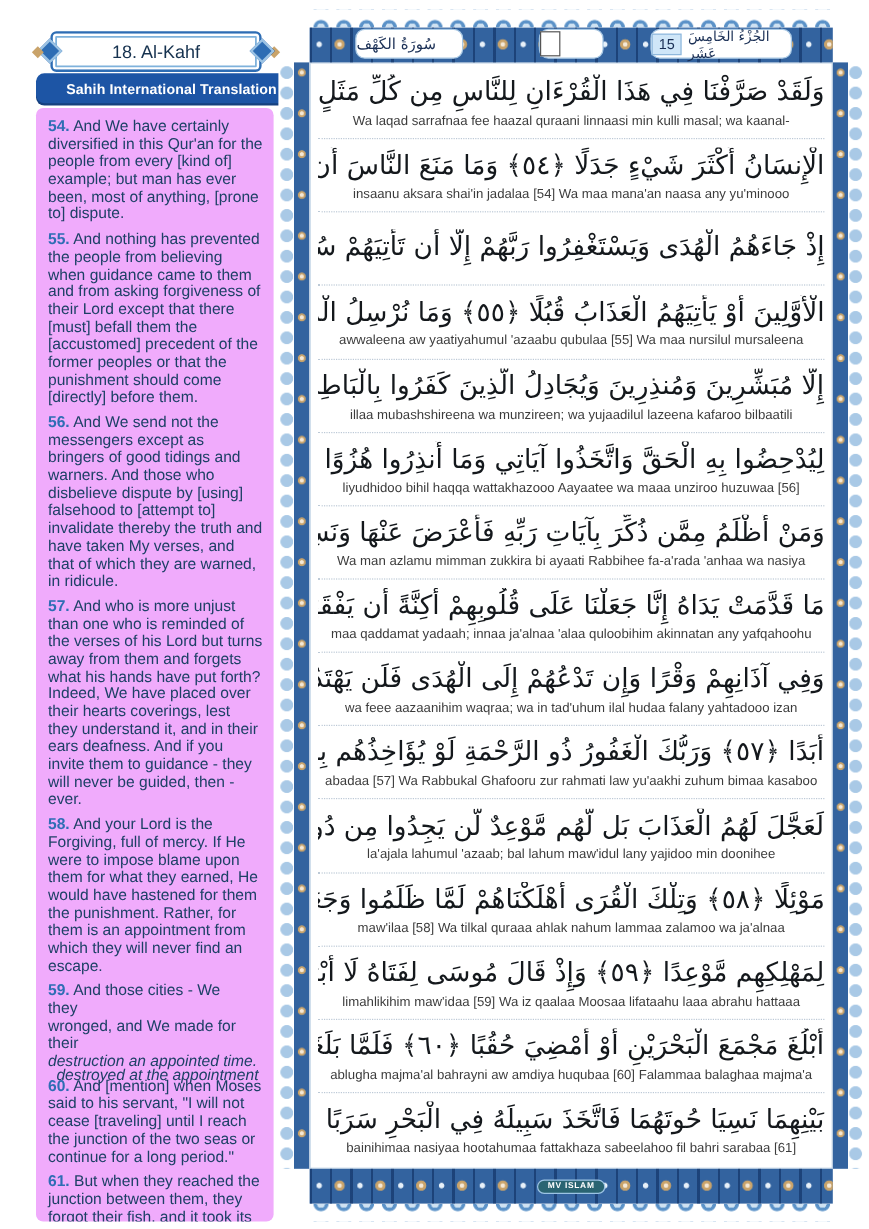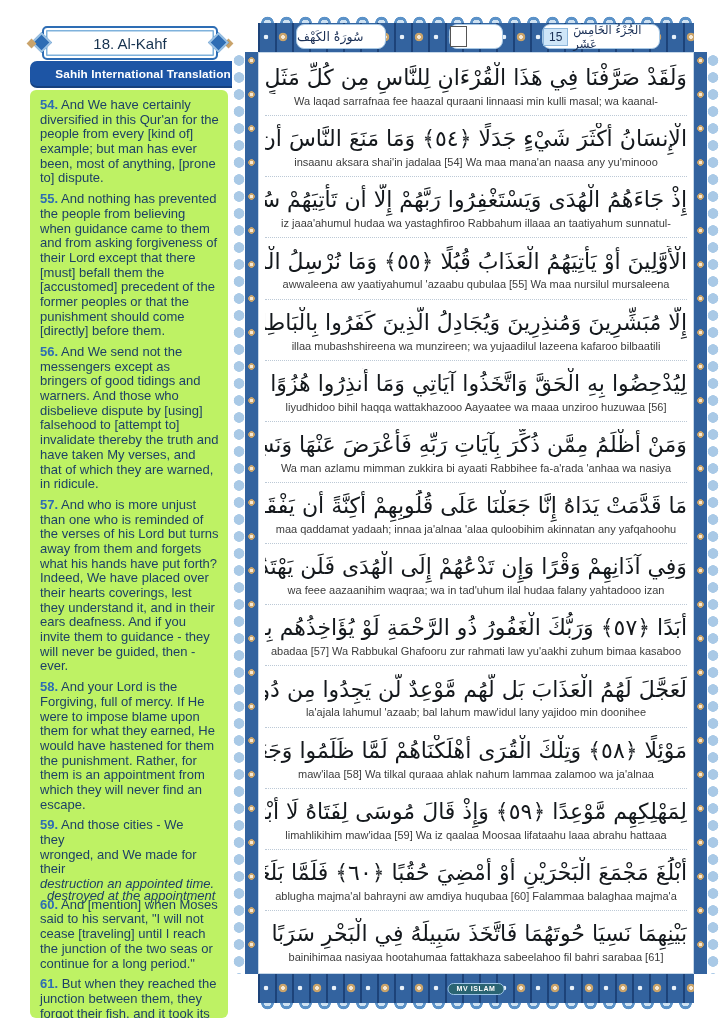--- a/index.html
+++ b/index.html
@@ -19,21 +19,21 @@
     box-shadow:inset 0 0 0 2px #9cc3e4, inset 0 0 0 4px #2e6db4;}
   .title-box::before{left:-10px;}
   .title-box::after{right:-10px;}
   .title-tip{position:absolute;top:12px;width:7px;height:7px;background:#c9a36a;transform:rotate(45deg);}
   .tip-l{left:-16px;} .tip-r{right:-16px;}
 
   .trans-banner{position:absolute;left:0;top:61px;width:226px;height:25px;background:#1d55a5;
     border-radius:7px;box-shadow:0 2px 0 #16407e;display:flex;align-items:center;justify-content:center;
     color:#ffffff;font-weight:bold;font-size:11.8px;letter-spacing:.1px;}
 
-  .trans-panel{position:absolute;left:0;top:90px;width:198px;height:928px;background:#bef264;
+  .trans-panel{position:absolute;left:0;top:90px;width:198px;height:928px;background:#f0abfc;
     border-radius:6px;padding:8px 9px 6px 10px;box-sizing:border-box;overflow:hidden;}
   .verse{margin:0 0 6px 0;font-size:13px;line-height:1.13;color:#1d4066;}
   .vnum{font-weight:bold;color:#2e6db4;}
   .vtext{white-space:pre-line;}
   .overlap{display:block;position:relative;font-style:italic;}
   .ov-a{color:#1d4066;}
   .ov-b{position:absolute;left:7px;top:2px;color:#1d4066;white-space:nowrap;margin-top:10px;}
 
   
   .frame{position:absolute;left:232px;top:8px;width:488px;height:1010px;display:flex;flex-direction:column;}
@@ -171,21 +171,20 @@
           <div class="qrow">
           <div class="arabic">وَلَقَدْ صَرَّفْنَا فِي هَذَا الْقُرْءَانِ لِلنَّاسِ مِن كُلِّ مَثَلٍ وَكَانَ</div>
           <div class="translit">Wa laqad sarrafnaa fee haazal quraani linnaasi min kulli masal; wa kaanal-</div>
         </div>
           <div class="qrow">
           <div class="arabic">الْإِنسَانُ أَكْثَرَ شَيْءٍ جَدَلًا ﴿٥٤﴾ وَمَا مَنَعَ النَّاسَ أَن يُؤْمِنُوا</div>
           <div class="translit">insaanu aksara shai'in jadalaa [54] Wa maa mana'an naasa any yu'minooo</div>
         </div>
           <div class="qrow">
           <div class="arabic">إِذْ جَاءَهُمُ الْهُدَى وَيَسْتَغْفِرُوا رَبَّهُمْ إِلَّا أَن تَأْتِيَهُمْ سُنَّةُ</div>
-          <div class="translit">iz jaaa'ahumul hudaa wa yastaghfiroo Rabbahum illaaa an taatiyahum sunnatul-</div>
         </div>
           <div class="qrow">
           <div class="arabic">الْأَوَّلِينَ أَوْ يَأْتِيَهُمُ الْعَذَابُ قُبُلًا ﴿٥٥﴾ وَمَا نُرْسِلُ الْمُرْسَلِينَ</div>
           <div class="translit">awwaleena aw yaatiyahumul 'azaabu qubulaa [55] Wa maa nursilul mursaleena</div>
         </div>
           <div class="qrow">
           <div class="arabic">إِلَّا مُبَشِّرِينَ وَمُنذِرِينَ وَيُجَادِلُ الَّذِينَ كَفَرُوا بِالْبَاطِلِ</div>
           <div class="translit">illaa mubashshireena wa munzireen; wa yujaadilul lazeena kafaroo bilbaatili</div>
         </div>
           <div class="qrow">

